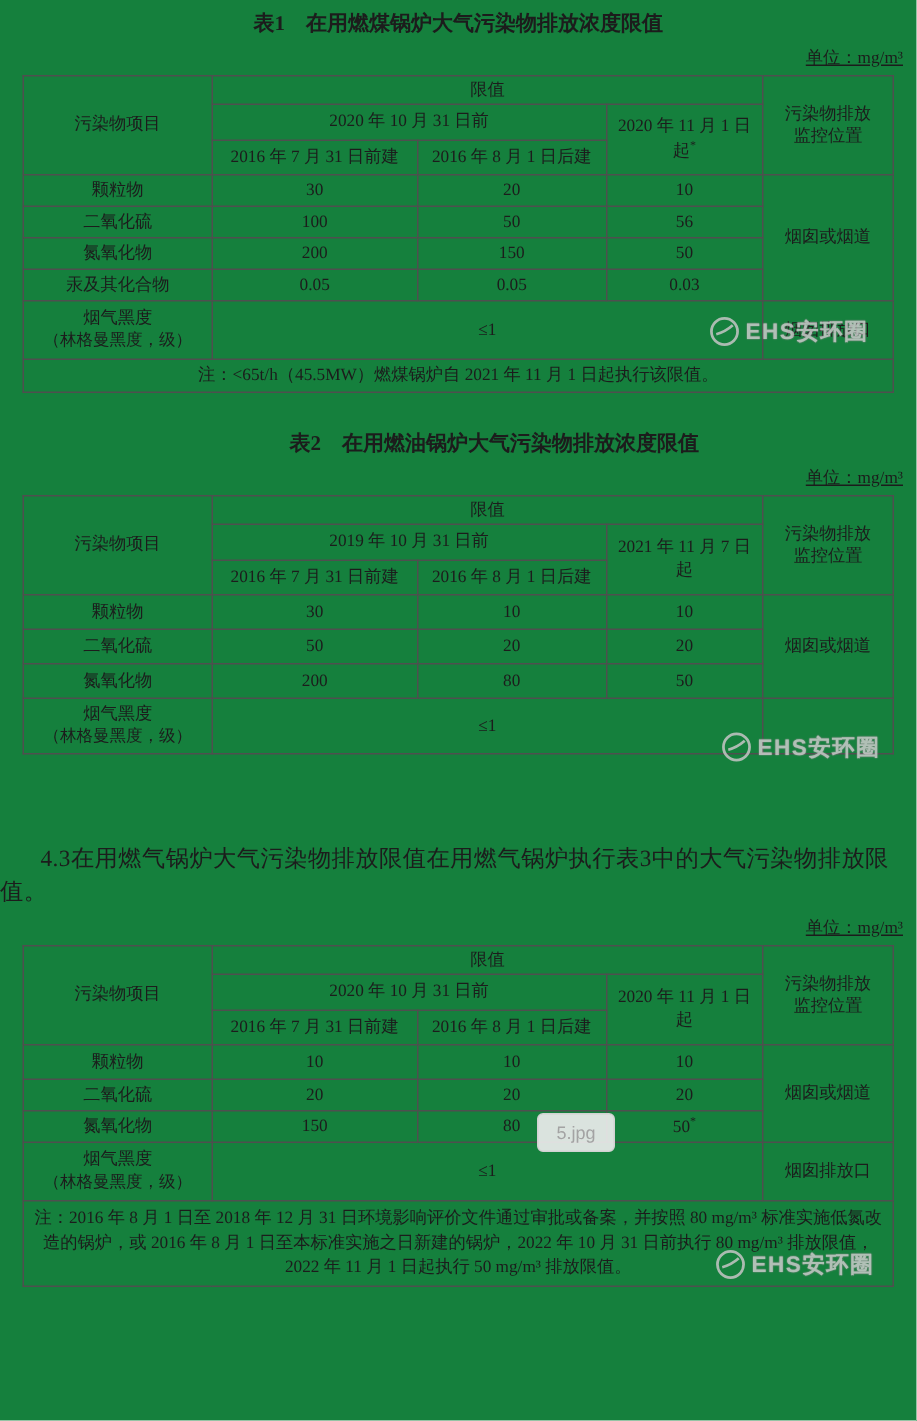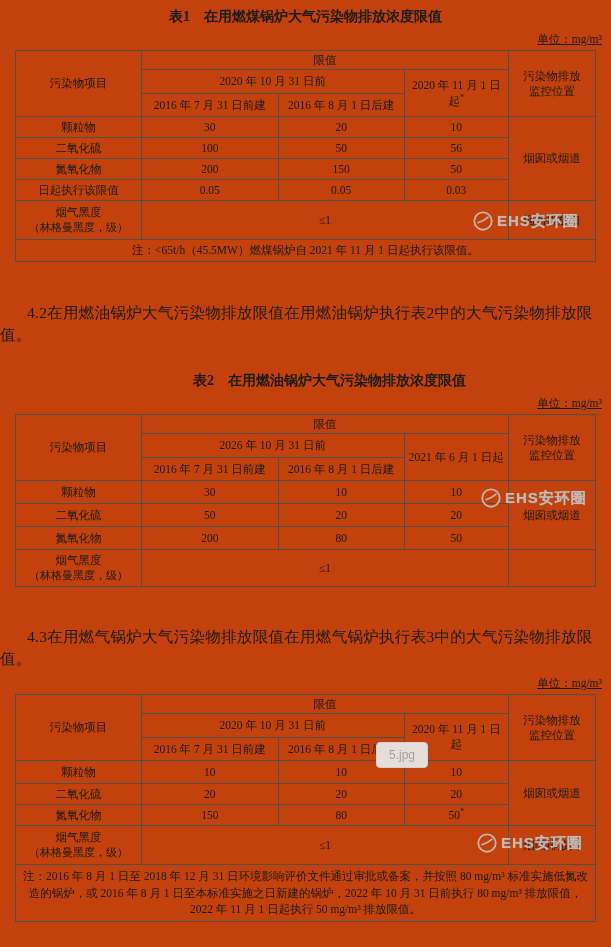--- a/index.html
+++ b/index.html
@@ -1,17 +1,17 @@
 <!DOCTYPE html>
 <html><head>
 <meta charset="utf-8">
 <style>
   html,body{margin:0;padding:0;background:#f9f9f8;}
   .page{
-    position:relative;width:611px;height:947px;background:#c2410c;
+    position:relative;width:611px;height:947px;background:#15803d;
     font-family:"Liberation Serif","DejaVu Serif",serif;color:#1c1c1c;
     overflow:hidden;
   }
   .tbl-title{font-size:14px;font-weight:bold;text-align:center;margin:0;line-height:19px;}
   #t1-title{padding-top:7px;}
   #t2-title{margin-top:25px;padding-left:48px;}
   #t3-title{margin-top:27px;}
   .unit{font-size:11.5px;text-align:right;padding-right:9px;margin-top:6px;line-height:15px;text-decoration:underline;}
   table.limits{border-collapse:collapse;width:581px;margin:3px auto 0;table-layout:fixed;}
   table.limits td{
@@ -26,35 +26,35 @@
   tr.rh-data1 td{height:18px;}
   tr.rh-data2 td{height:20px;}
   tr.rh-smoke1 td{height:36px;}
   tr.rh-smoke2 td{height:34px;}
   .smoke-name .l2{font-size:11px;}
   td.note-cell{text-align:left;font-size:11px;padding:2px 5px;line-height:16px;height:19px;}
   td.note-cell.tall{line-height:16.5px;height:auto;padding:3px 5px;}
   sup{font-size:8px;}
   .para{font-size:15.5px;line-height:22px;text-indent:27px;margin:0;letter-spacing:0.3px;}
   #p42{margin-top:40px;}
-  #p43{margin-top:39px;}
+  #p43{margin-top:59px;}
   
   .wm{position:absolute;display:flex;align-items:center;gap:3px;opacity:0.85;pointer-events:none;}
   #wm1{left:472px;top:210px;}
   #wm2{left:480px;top:487px;}
   #wm3{left:476px;top:832px;}
   .wm-text{
     font-family:"Liberation Sans","DejaVu Sans",sans-serif;
     font-size:15px;font-weight:bold;color:#cccccc;letter-spacing:1px;
     text-shadow:0 0 1px #8d8d8d,0 0 1px #8d8d8d;white-space:nowrap;
   }
   .wm-logo{flex:0 0 auto;}
   
   .jpg-ph{
-    position:absolute;left:376px;top:742px;width:50px;height:24px;
+    position:absolute;left:358px;top:742px;width:50px;height:24px;
     background:rgba(235,235,235,0.92);border:1px solid #d2d2d2;border-radius:4px;
     display:flex;align-items:center;justify-content:center;
     font-family:"Liberation Sans","DejaVu Sans",sans-serif;
     font-size:12px;color:#a3a3a3;pointer-events:none;
   }
 </style>
 </head>
 <body>
 
 <div class="page">
@@ -100,40 +100,39 @@
       <td>50</td>
       <td>56</td>
     </tr>
     <tr class="rh-data1">
       <td>氮氧化物</td>
       <td>200</td>
       <td>150</td>
       <td>50</td>
     </tr>
     <tr class="rh-data1">
-      <td>日起执行该限值</td>
+      <td>汞及其化合物</td>
       <td>0.05</td>
       <td>0.05</td>
       <td>0.03</td>
     </tr>
     <tr class="rh-smoke1">
       <td class="smoke-name">
         <div>烟气黑度</div>
         <div class="l2">（林格曼黑度，级）</div>
       </td>
       <td colspan="3">≤1</td>
       <td>烟囱排放口</td>
     </tr>
     <tr>
       <td colspan="5" class="note-cell">注：&lt;65t/h（45.5MW）燃煤锅炉自 2021 年 11 月 1 日起执行该限值。</td>
     </tr>
   </tbody>
     </table>
 
-  <p class="para" id="p42">4.2在用燃油锅炉大气污染物排放限值在用燃油锅炉执行表2中的大气污染物排放限值。</p>
 
   <h3 class="tbl-title" id="t2-title">表2　在用燃油锅炉大气污染物排放浓度限值</h3>
   <div class="unit">单位：mg/m³</div>
 
   <table class="limits">
     <colgroup>
         <col class="c1">
         <col class="c2">
         <col class="c3">
         <col class="c4">
@@ -142,22 +141,22 @@
     <tbody>
         <tr class="rh-limit">
       <td rowspan="3">污染物项目</td>
       <td colspan="3">限值</td>
       <td rowspan="3">
         <div>污染物排放</div>
         <div>监控位置</div>
       </td>
     </tr>
     <tr class="rh-date">
-      <td colspan="2">2026 年 10 月 31 日前</td>
-      <td rowspan="2">2021 年 6 月 1 日起</td>
+      <td colspan="2">2019 年 10 月 31 日前</td>
+      <td rowspan="2">2021 年 11 月 7 日起</td>
     </tr>
     <tr class="rh-built">
       <td>2016 年 7 月 31 日前建</td>
       <td>2016 年 8 月 1 日后建</td>
     </tr>
     <tr class="rh-data2">
       <td>颗粒物</td>
       <td>30</td>
       <td>10</td>
       <td>10</td>

